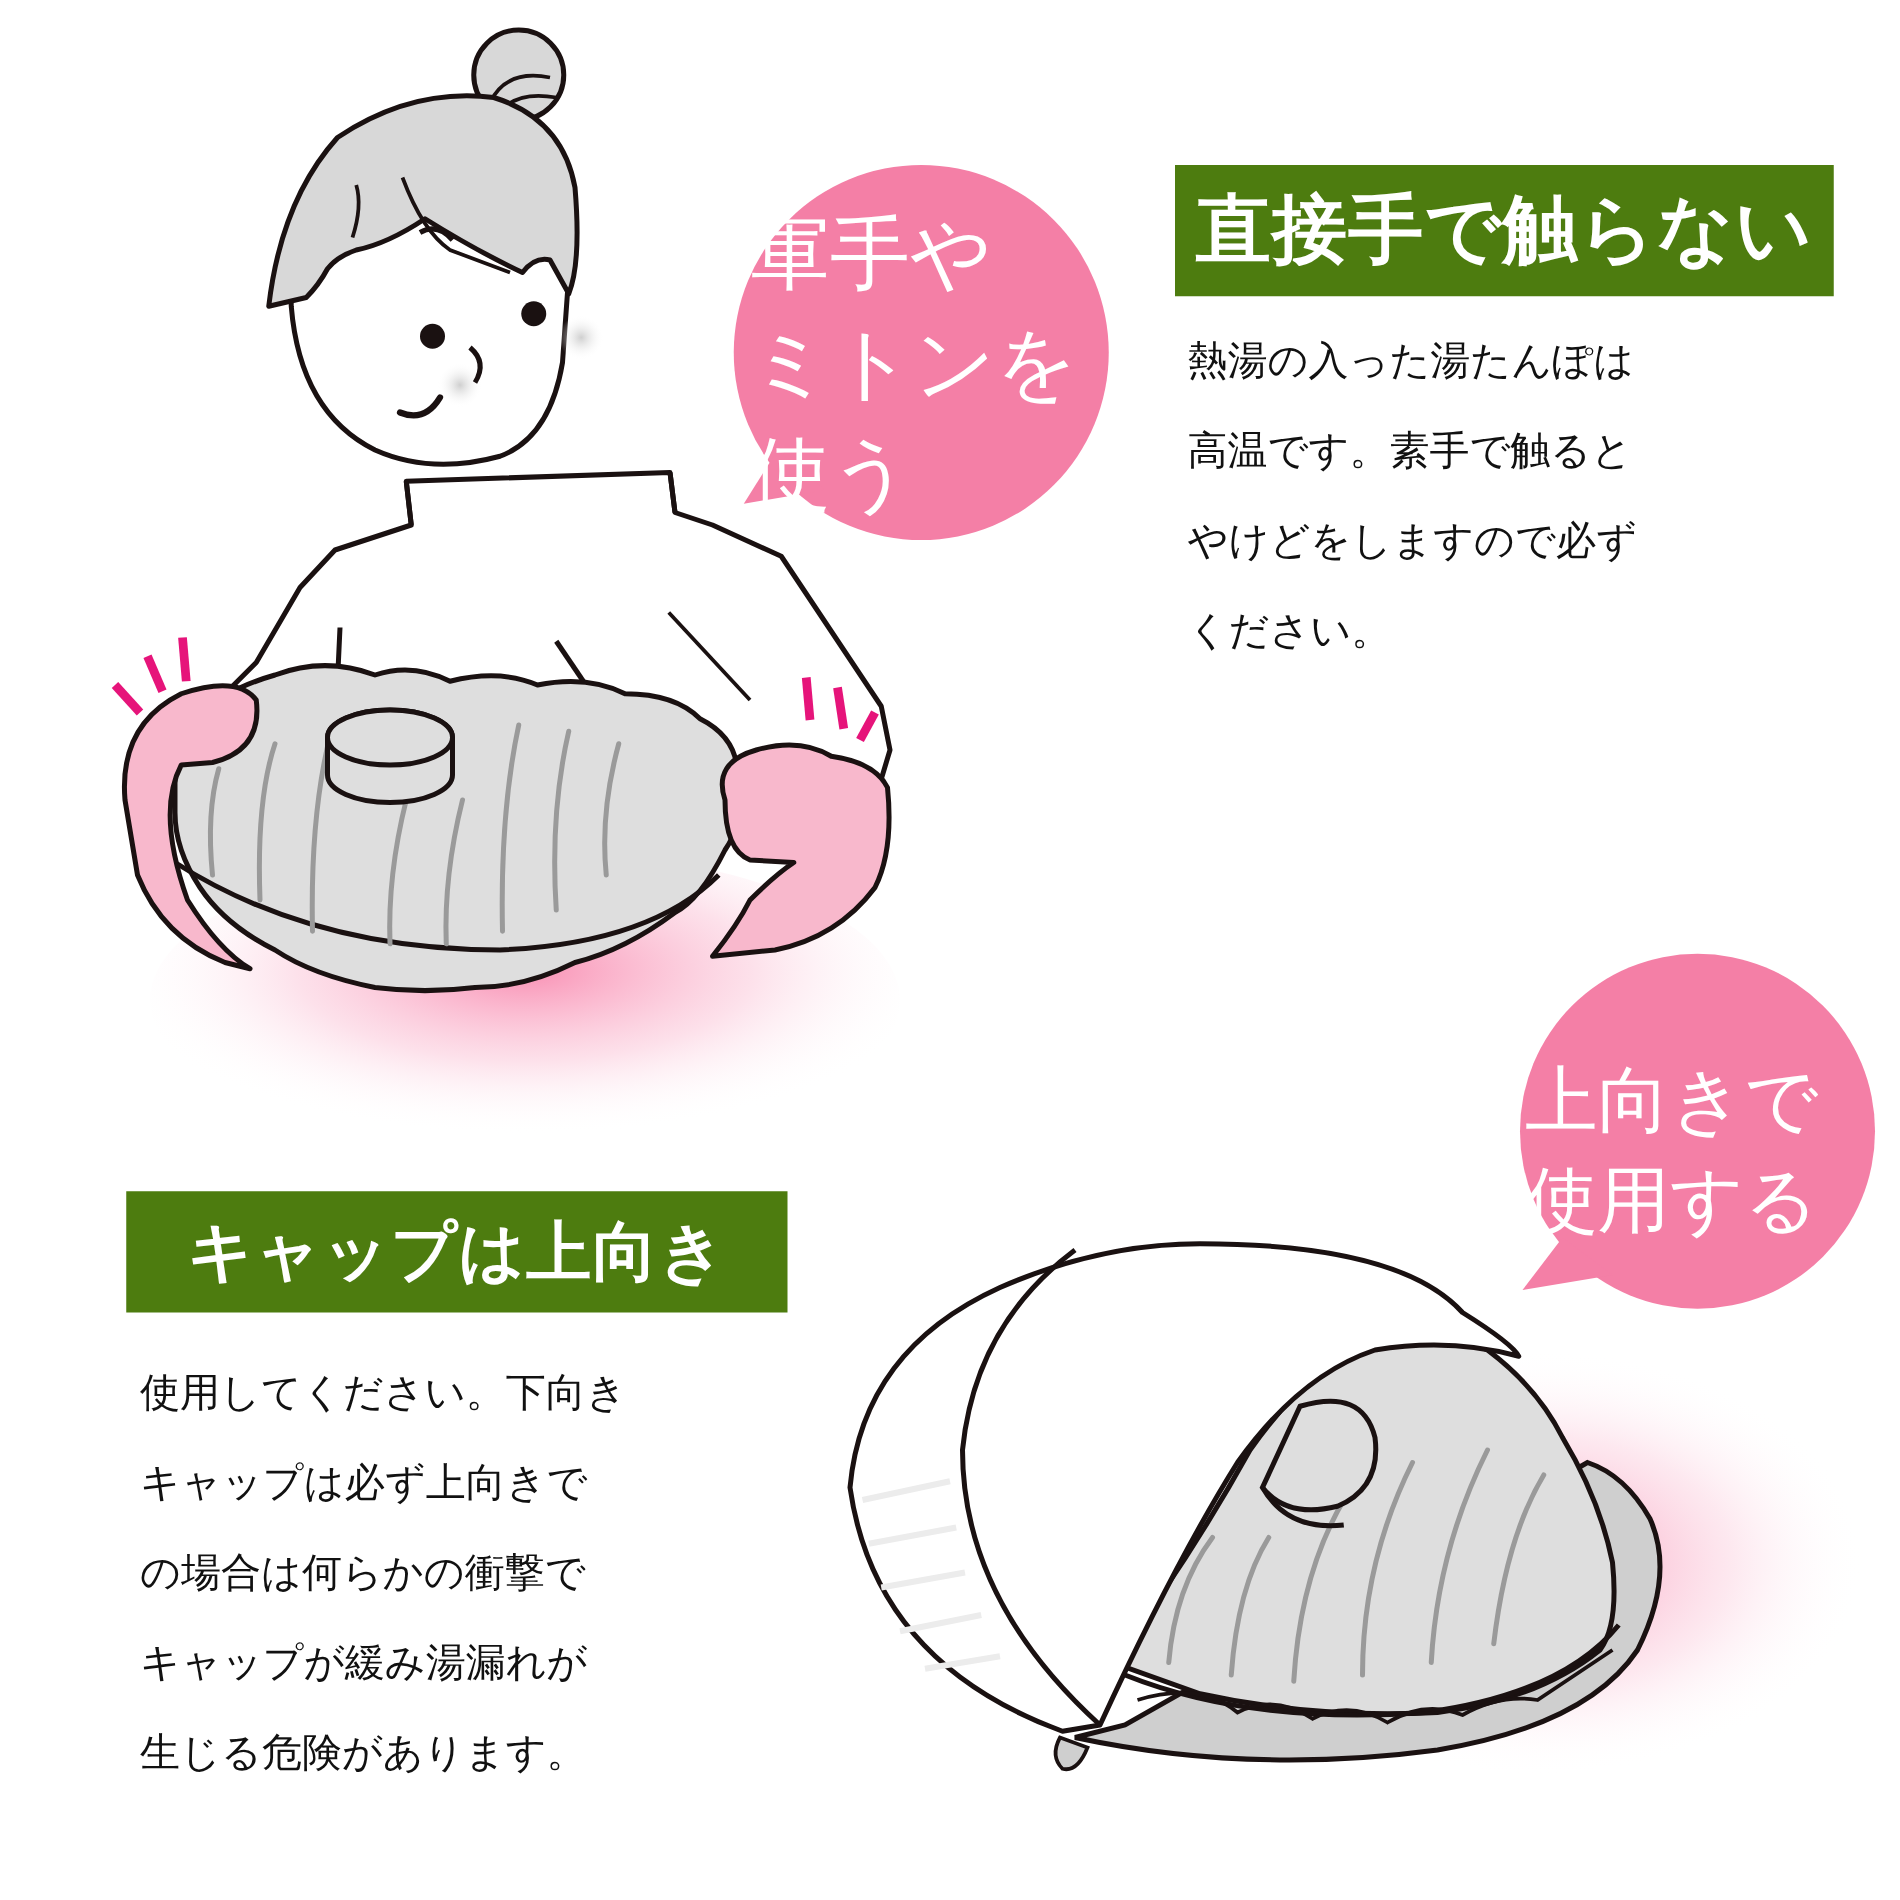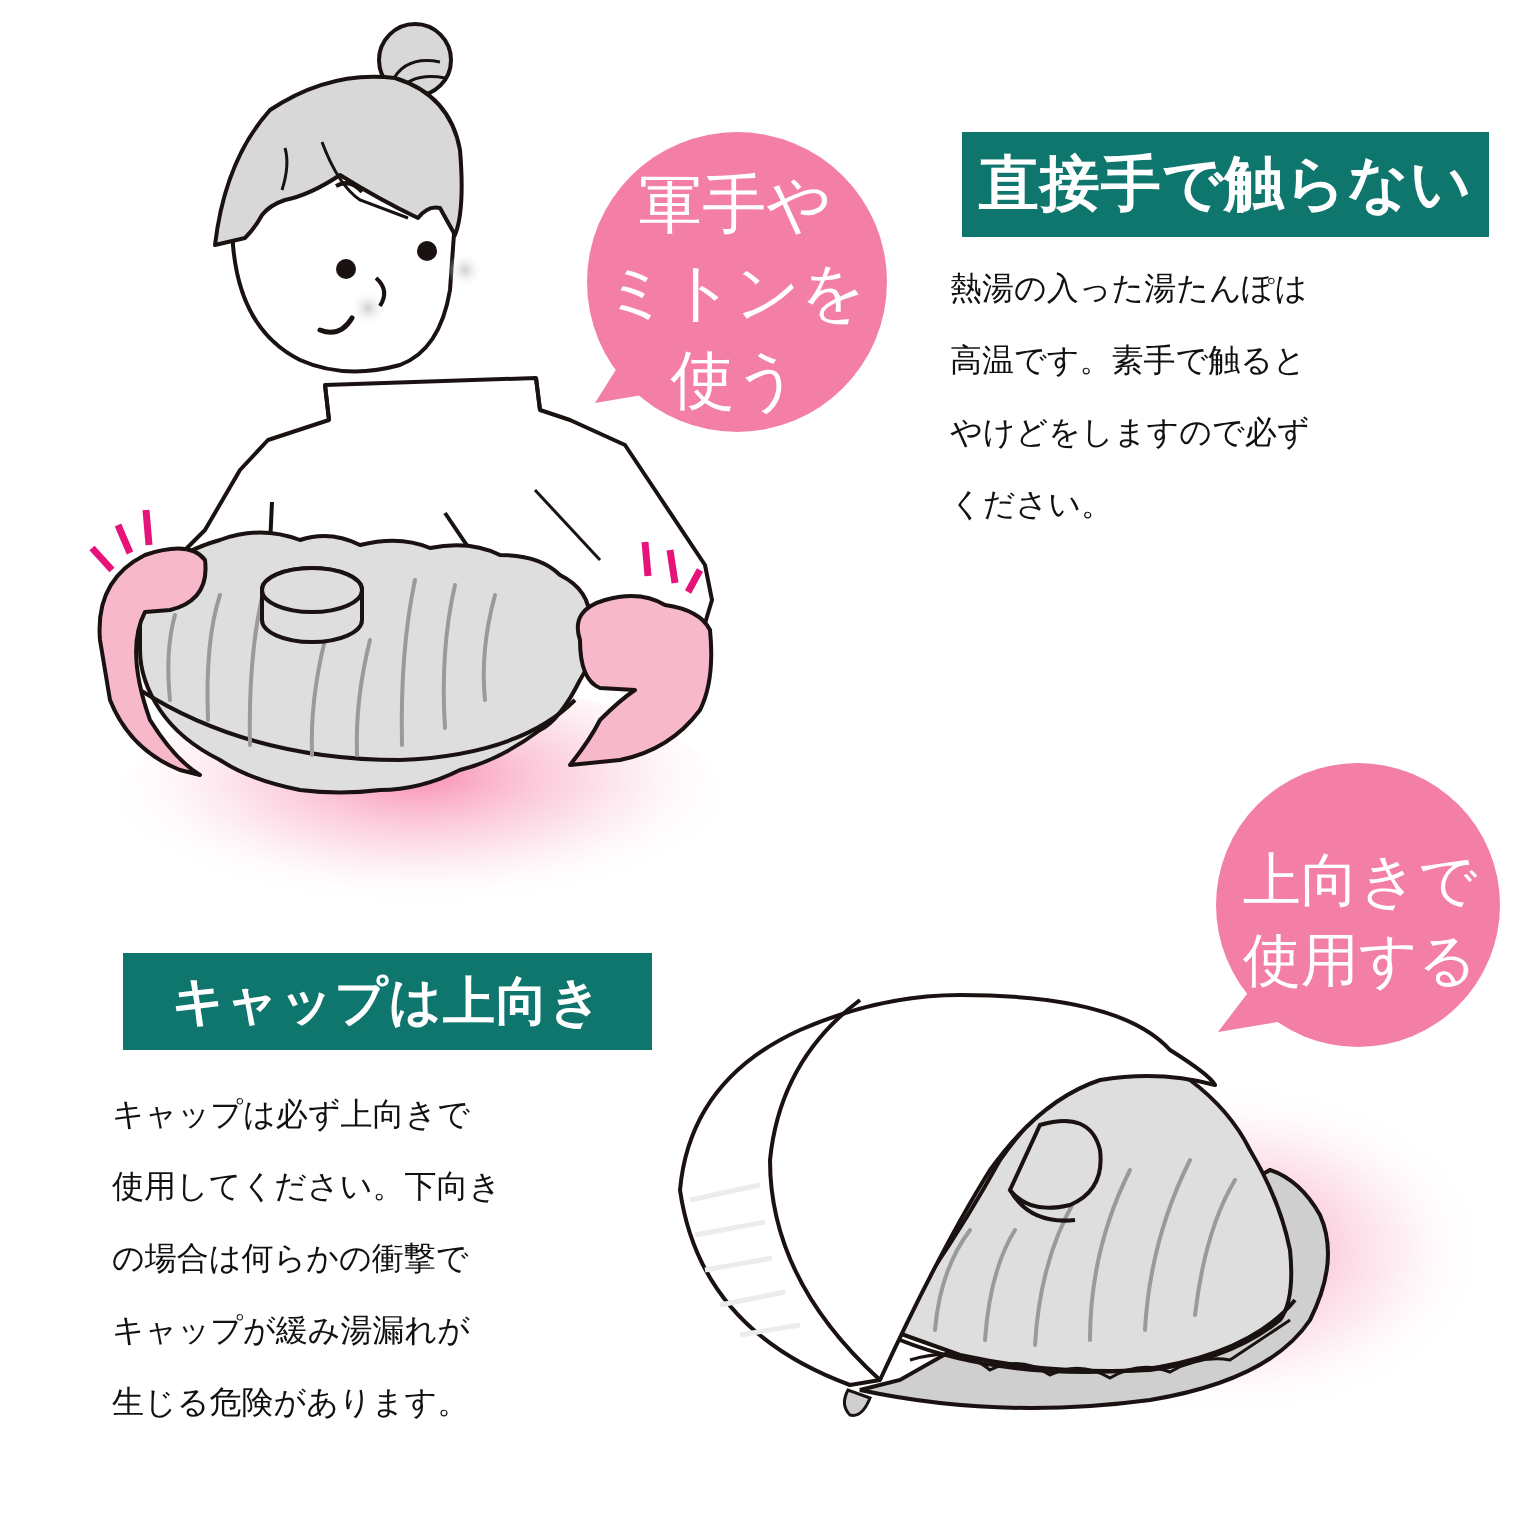--- a/index.html
+++ b/index.html
@@ -1,28 +1,28 @@
 <!DOCTYPE html>
 <html><head>
 <meta charset="utf-8">
 <style>
   html, body { margin:0; padding:0; background:#ffffff; }
   body { width:1520px; height:1520px; position:relative; overflow:hidden;
          font-family: "DejaVu Sans", sans-serif; }
-  .banner { position:absolute; background:#0f766e; color:#ffffff; font-weight:bold;
+  .banner { position:absolute; background:#4d7c0f; color:#ffffff; font-weight:bold;
             display:flex; align-items:center; justify-content:center;
-            font-family:"DejaVu Sans", sans-serif; letter-spacing:1px;margin-left:22px; }
+            font-family:"DejaVu Sans", sans-serif; letter-spacing:1px; }
   .banner-1 { left:940px; top:132px; width:527px; height:105px; font-size:60px; }
   .banner-2 { left:101px; top:953px; width:529px; height:97px; font-size:52px; }
   .body-text { position:absolute; color:#111111; font-family:"DejaVu Serif", serif;
                font-size:32px; line-height:72px; }
   .body-text .line { display:block; white-space:nowrap; }
   .body-1 { left:950px; top:252px; }
   .body-2 { left:112px; top:1078px; }
-  .bubble-text { position:absolute; color:#ffffff; text-align:center;
+  .bubble-text { position:absolute; color:#ffffff; 
                  font-family:"DejaVu Sans", sans-serif; }
   .bubble-text .line { display:block; white-space:nowrap; }
   .bubble-1-text { left:600px; top:160px; width:270px; font-size:64px; line-height:88px; }
   .bubble-2-text { left:1220px; top:840px; width:280px; font-size:58px; line-height:80px; }
   svg { position:absolute; left:0; top:0; }
 </style>
 </head>
 <body>
 
 <svg width="1520" height="1520" viewBox="0 0 1520 1520">
@@ -171,18 +171,18 @@
 <div class="body-text body-1">
   <span class="line">熱湯の入った湯たんぽは</span>
   <span class="line">高温です。素手で触ると</span>
   <span class="line">やけどをしますので必ず</span>
   <span class="line">ください。</span>
 </div>
 
 <div class="banner banner-2">キャップは上向き</div>
 
 <div class="body-text body-2">
+  <span class="line">使用してください。下向き</span>
   <span class="line">キャップは必ず上向きで</span>
-  <span class="line">使用してください。下向き</span>
   <span class="line">の場合は何らかの衝撃で</span>
   <span class="line">キャップが緩み湯漏れが</span>
   <span class="line">生じる危険があります。</span>
 </div>
 
 </body></html>

